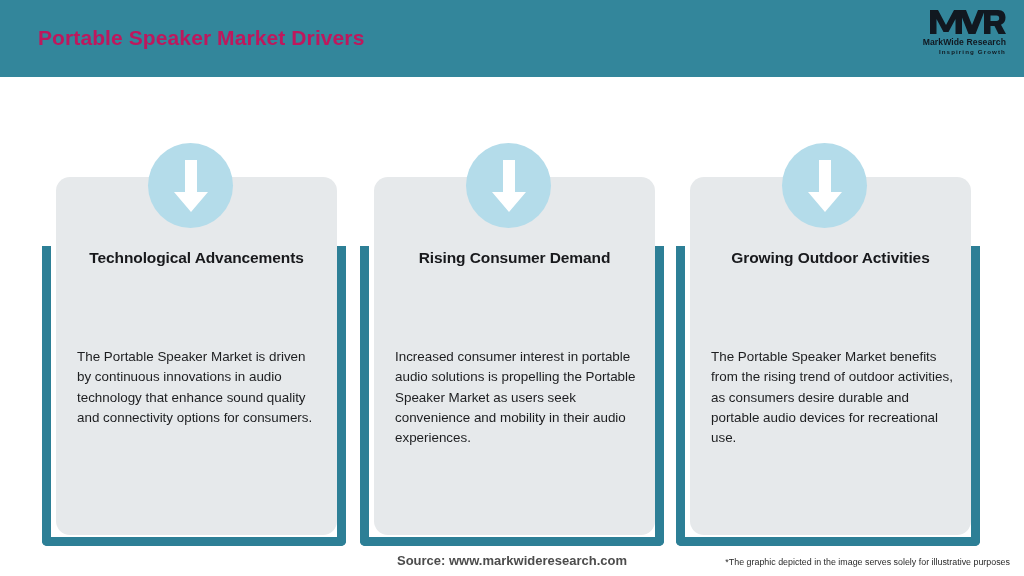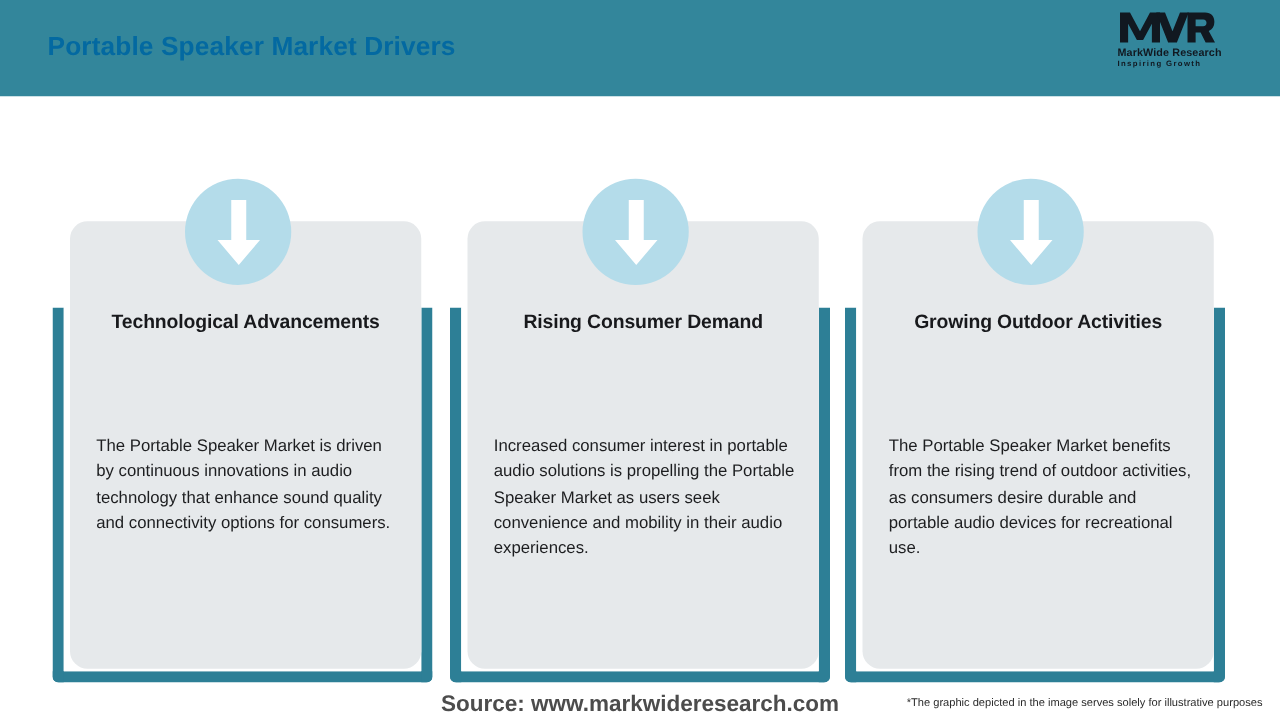--- a/index.html
+++ b/index.html
@@ -24,33 +24,33 @@
     width: 1024px;
     height: 77px;
     background: #33869b;
   }
   .header-title {
     position: absolute;
     left: 38px;
     top: 26px;
     font-size: 21px;
     font-weight: bold;
-    color: #0369a1;
+    color: #be185d;
     letter-spacing: 0.1px;
     white-space: nowrap;
   }
 
   
   .logo {
     position: absolute;
     right: 18px;
     top: 8px;
     width: 112px;
     height: 52px;
-    text-align: left;
+    text-align: right;
   }
   .logo-mark {
     display: block;
     height: 28px;
     line-height: 28px;
   }
   .logo-name {
     display: block;
     font-size: 8.6px;
     font-weight: bold;
@@ -152,21 +152,21 @@
     margin-top: 19px;
   }
 
   
   .footer-source {
     position: absolute;
     left: 0;
     top: 553px;
     width: 1024px;
     text-align: center;
-    font-size: 18px;
+    font-size: 13px;
     font-weight: bold;
     color: #4c4c4c;
   }
   .footer-note {
     position: absolute;
     right: 14px;
     top: 557px;
     font-size: 8.9px;
     color: #2a2a2a;
     white-space: nowrap;

